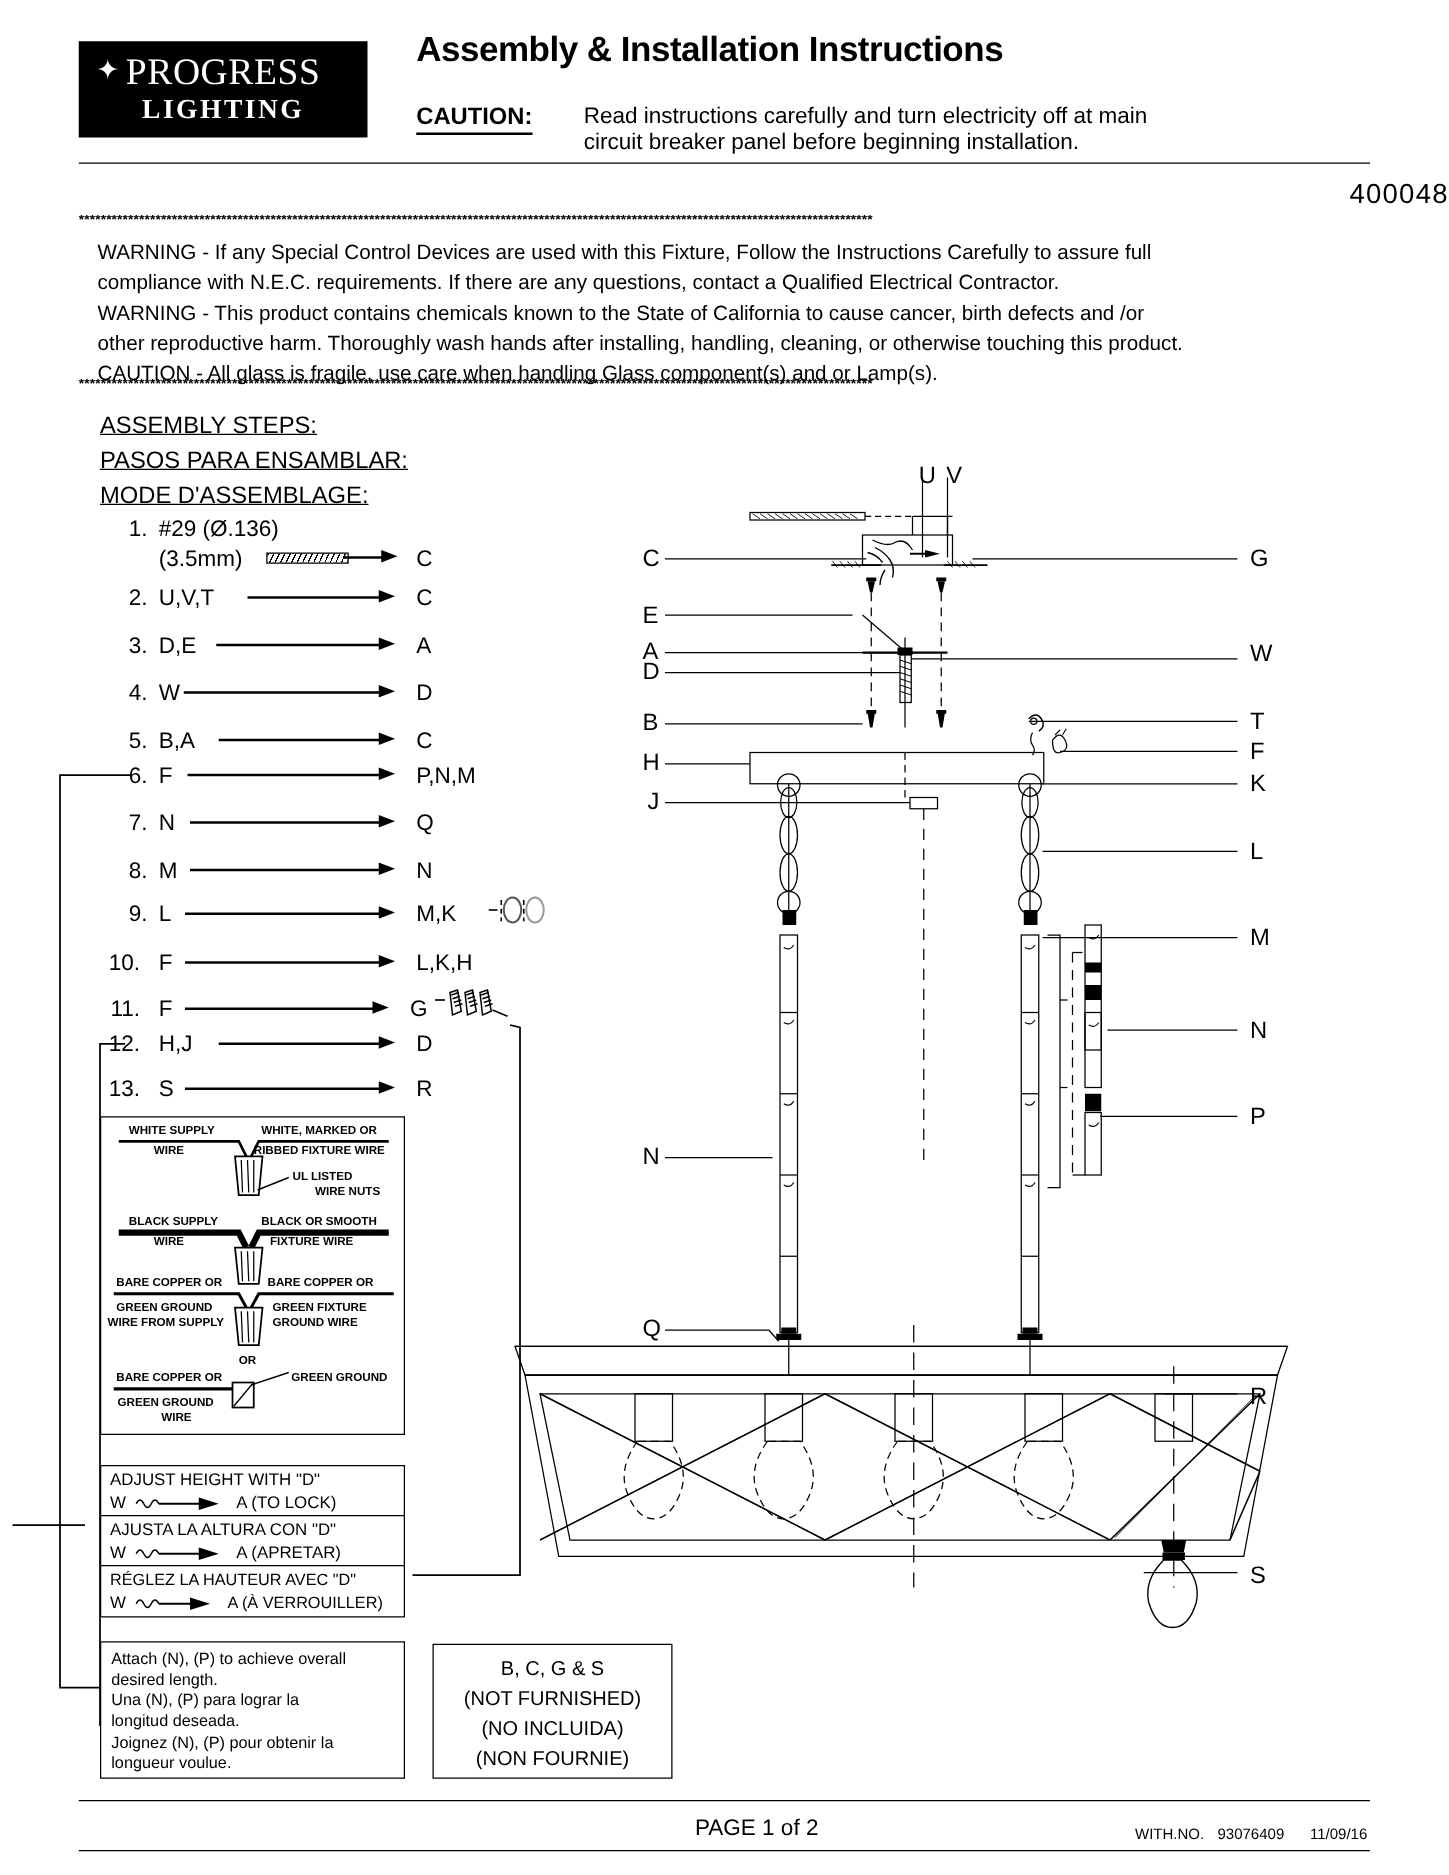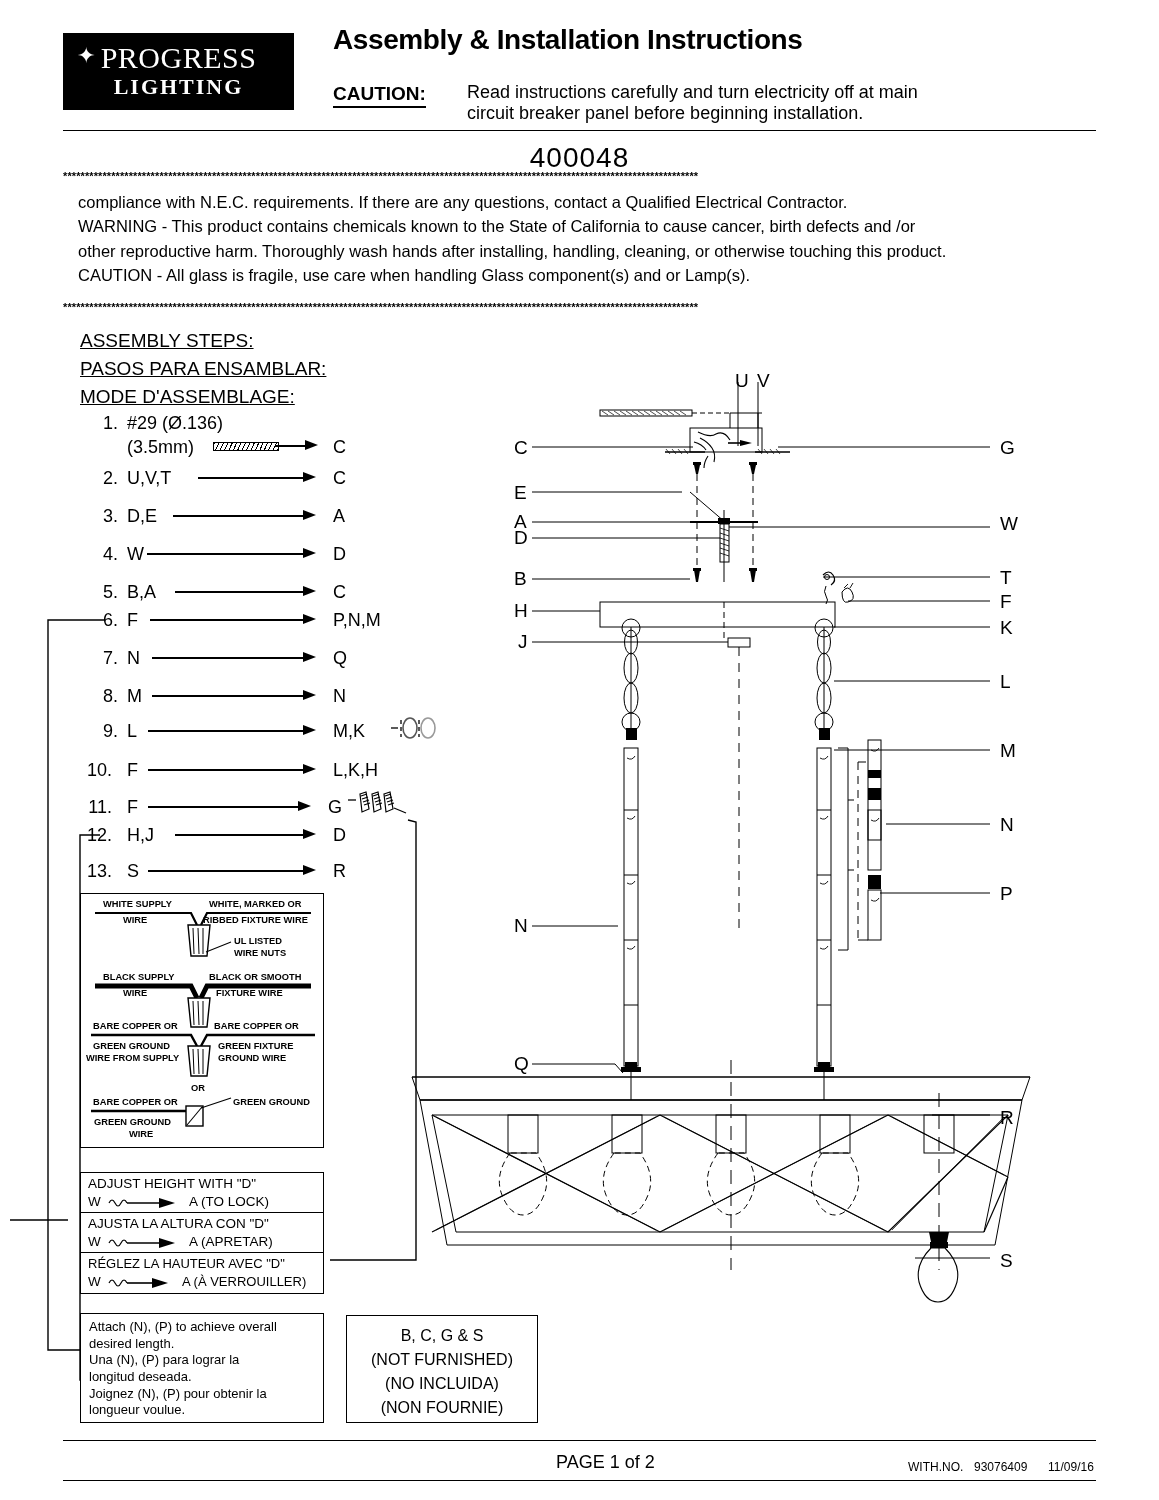--- a/index.html
+++ b/index.html
@@ -16,21 +16,21 @@
   .logo-star{position:absolute;left:14px;top:12px;font-size:22px;line-height:1;color:#fff;}
 
   .title{position:absolute;left:333px;top:26px;width:740px;font-size:28px;font-weight:700;
     letter-spacing:-.4px;line-height:1;white-space:nowrap;}
   .caution-lbl{position:absolute;left:333px;top:83px;font-size:19px;font-weight:700;
     border-bottom:2px solid #000;padding-bottom:1px;}
   .caution-txt{position:absolute;left:467px;top:82px;width:610px;font-size:18px;line-height:1.15;}
 
   .hr{position:absolute;left:63px;width:1033px;border-top:1px solid #000;height:0;}
 
-  .model{position:absolute;left:0;top:142px;width:1159px;text-align:center;font-size:28px;font-weight:400;letter-spacing:1px;}
+  .model{position:absolute;left:0;top:142px;width:1159px;text-align:right;font-size:22px;font-weight:400;letter-spacing:1px;}
 
   .stars{position:absolute;left:63px;width:1033px;font-size:11px;line-height:8px;
     letter-spacing:.1px;overflow:hidden;white-space:nowrap;font-weight:700;height:10px;}
 
   .warn{position:absolute;left:78px;top:190px;width:1010px;font-size:16.5px;line-height:1.47;}
   .warn div{white-space:nowrap;}
 
   
   .sec-head{position:absolute;font-size:19px;text-decoration:underline;white-space:nowrap;}
   .step-num{position:absolute;width:42px;text-align:right;font-size:18px;}
@@ -83,20 +83,21 @@
     <div>Read instructions carefully and turn electricity off at main</div>
     <div>circuit breaker panel before beginning installation.</div>
   </div>
 
   <div class="hr" style="top:130px"></div>
   <div class="model">400048</div>
 
   <div class="stars" style="top:172px">*************************************************************************************************************************************************</div>
 
   <div class="warn">
+    <div>WARNING - If any Special Control Devices are used with this Fixture, Follow the Instructions Carefully to assure full</div>
     <div>compliance with N.E.C. requirements. If there are any questions, contact a Qualified Electrical Contractor.</div>
     <div>WARNING -  This product contains chemicals known to the State of California to cause cancer, birth defects and /or</div>
     <div>other reproductive harm.  Thoroughly wash hands after installing, handling, cleaning, or otherwise touching this product.</div>
     <div>CAUTION - All glass is fragile, use care when handling Glass component(s) and or Lamp(s).</div>
   </div>
 
   <div class="stars" style="top:303px">*************************************************************************************************************************************************</div>
 
   <div class="sec-head" style="left:80px;top:330px">ASSEMBLY STEPS:</div>
   <div class="sec-head" style="left:80px;top:358px">PASOS PARA ENSAMBLAR:</div>
@@ -211,21 +212,21 @@
   <svg width="60" height="250" style="left:10px;top:1150px">
     <path d="M0,70 L58,70" fill="none" stroke="#000" stroke-width="1.4"></path>
   </svg>
 
   <div class="box" style="left:80px;top:893px;width:244px;height:255px">
     <div class="wirebox-label" style="left:22px;top:5px">WHITE SUPPLY</div>
     <div class="wirebox-label" style="left:42px;top:21px">WIRE</div>
     <div class="wirebox-label" style="left:128px;top:5px">WHITE, MARKED OR</div>
     <div class="wirebox-label" style="left:122px;top:21px">RIBBED FIXTURE WIRE</div>
     <div class="wirebox-label" style="left:153px;top:42px">UL LISTED</div>
-    <div class="wirebox-label" style="left:153px;top:54px">WIRE NUTS</div>
+    <div class="wirebox-label" style="left:171px;top:54px">WIRE NUTS</div>
 
     <div class="wirebox-label" style="left:22px;top:78px">BLACK SUPPLY</div>
     <div class="wirebox-label" style="left:42px;top:94px">WIRE</div>
     <div class="wirebox-label" style="left:128px;top:78px">BLACK OR SMOOTH</div>
     <div class="wirebox-label" style="left:135px;top:94px">FIXTURE WIRE</div>
 
     <div class="wirebox-label" style="left:12px;top:127px">BARE COPPER OR</div>
     <div class="wirebox-label" style="left:12px;top:147px">GREEN GROUND</div>
     <div class="wirebox-label" style="left:5px;top:159px">WIRE FROM SUPPLY</div>
     <div class="wirebox-label" style="left:133px;top:127px">BARE COPPER OR</div>

